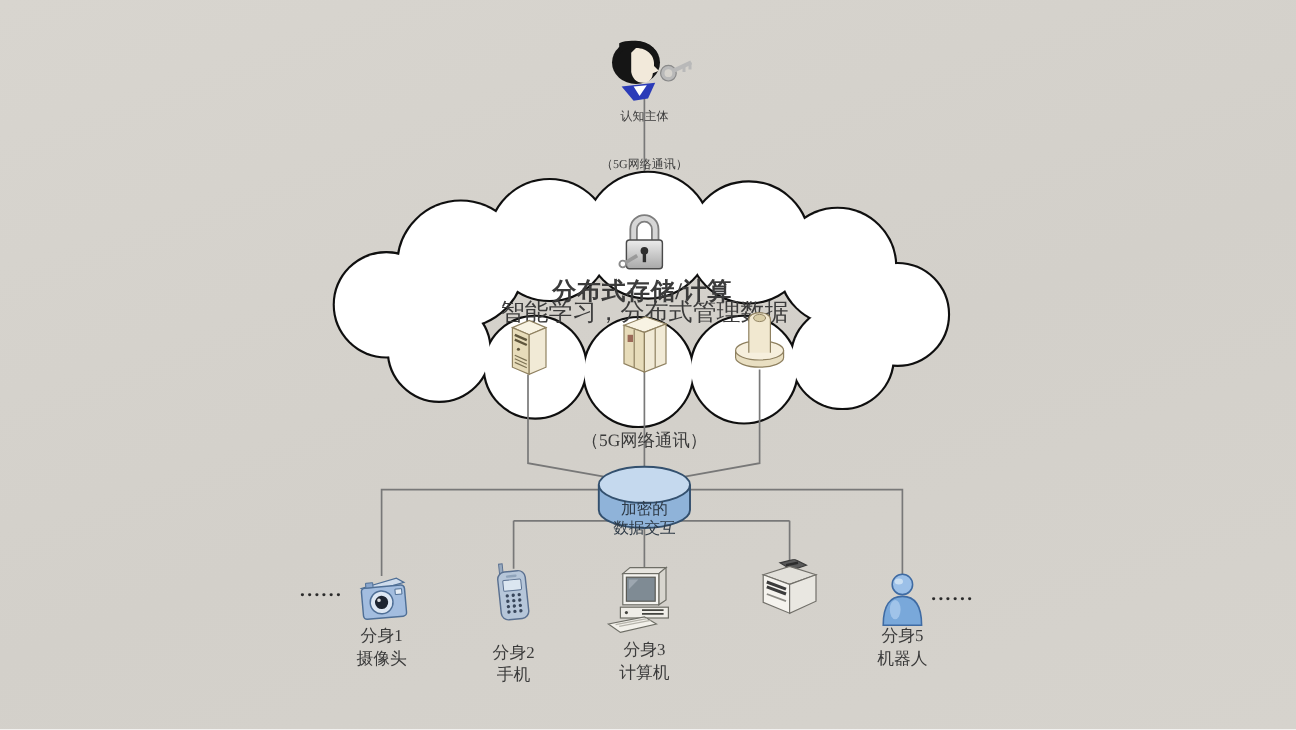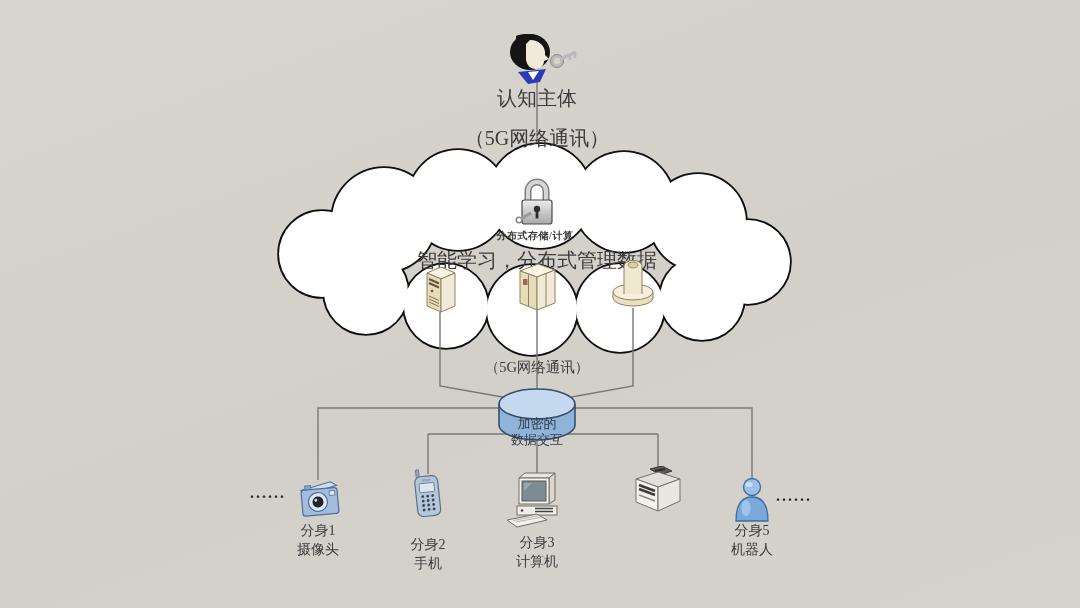--- a/index.html
+++ b/index.html
@@ -4,22 +4,22 @@
 <style>
   html,body{margin:0;padding:0;}
   #canvas{
     position:relative;width:1080px;height:608px;overflow:hidden;
     background:linear-gradient(160deg,#d8d5cf 0%,#d3d0ca 55%,#d6d3cd 100%);
     font-family:"Liberation Serif","DejaVu Serif",serif;
     color:#3b3b3b;
   }
   .abs{position:absolute;}
   .ctr{transform:translateX(-50%);white-space:nowrap;}
-  .t15{font-size:20px;line-height:20px;}
-  .cloud-title{font-size:10px;font-weight:bold;letter-spacing:.5px;}
+  .t15{font-size:10px;line-height:20px;}
+  .cloud-title{font-size:20px;font-weight:bold;letter-spacing:.5px;}
   .cloud-sub{font-size:20px;}
   .net-label{font-size:14.5px;}
   .hub-label{font-size:13px;line-height:16px;text-align:center;color:#2e3a46;margin-top:26px;}
   .dev-label{font-size:14px;line-height:19px;text-align:center;}
   .dots{font-size:16px;font-weight:bold;letter-spacing:2px;color:#2a2a2a;}
   svg{display:block;}
 </style>
 </head>
 <body>
 

